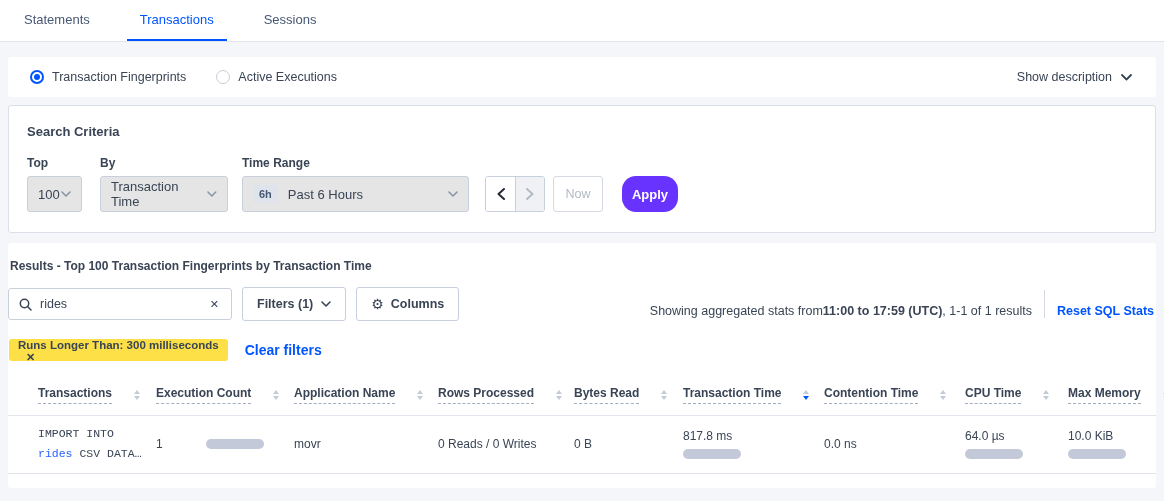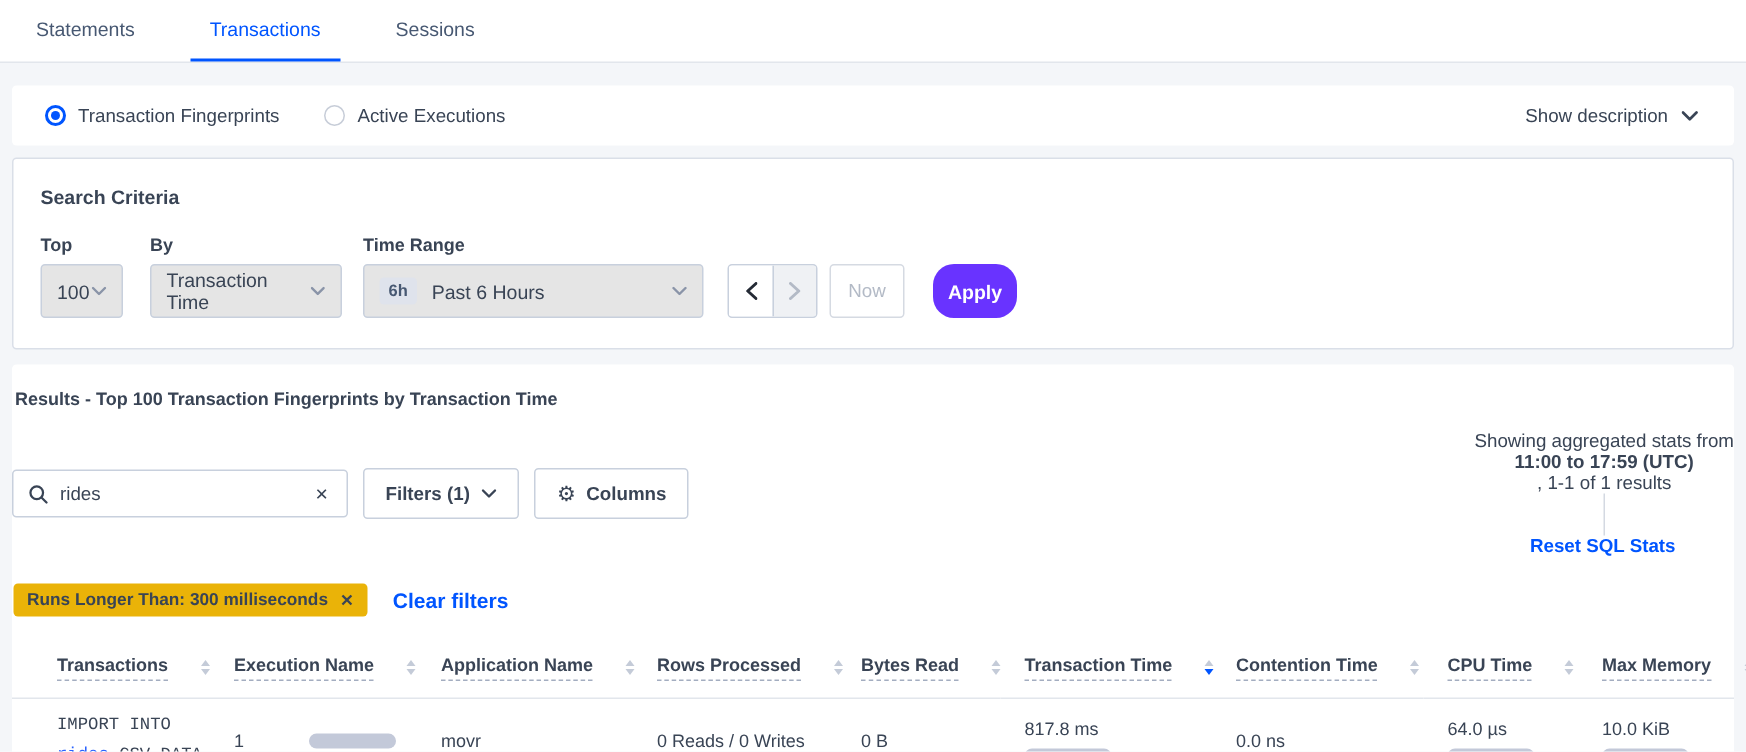--- a/index.html
+++ b/index.html
@@ -38,27 +38,27 @@
   
   .results-card { background:#fff; margin:10px 8px 0; border-radius:3px; padding:16px 0 14px; }
   .results-title { font-size:12px; font-weight:700; margin:0 0 14px 2px; }
   .toolbar { display:flex; align-items:center; }
   .searchbox { width:224px; height:32px; border:1px solid #c8d0dd; border-radius:3px; display:flex; align-items:center; padding:0 10px; }
   .searchbox input { border:none; outline:none; flex:1; font-size:12.5px; color:#394455; font-family:"Liberation Sans", sans-serif; margin-left:8px; min-width:0; }
   .clear-x { font-size:11px; color:#394455; cursor:pointer; padding:0 2px; }
   .tb-btn { margin-left:10px; height:34px; border:1px solid #c8d0dd; border-radius:3px; background:#fff; display:flex; align-items:center; padding:0 14px; font-size:12.5px; font-weight:700; color:#394455; cursor:pointer; }
   .tb-btn .chev { margin-left:8px; }
   .gear { font-size:14px; margin-right:7px; font-weight:400; }
-  .stats-area { margin-left:auto; display:flex; align-items:center; font-size:12.5px;flex-direction:column; }
+  .stats-area { margin-left:auto; display:flex; align-items:flex-end; font-size:12.5px; }
   .stats-area b { font-weight:700; }
   .vdivider { width:1px; height:28px; background:#d4d9e2; margin:0 12px; }
   .reset-link { color:#0055ff; font-weight:700; font-size:12.5px; cursor:pointer; margin-right:2px; }
 
   .pill-row { margin-top:18px; display:flex; align-items:center; padding-left:1px; }
-  .pill { background:#eab308; border-radius:3px; height:22px; display:flex; align-items:center; padding:0 9px; font-size:11.5px; font-weight:600; }
+  .pill { background:#fde047; border-radius:3px; height:22px; display:flex; align-items:flex-start; padding:0 9px; font-size:11.5px; font-weight:600;flex-direction:column; }
   .pill .x { margin-left:8px; font-size:11px; cursor:pointer; }
   .clear-filters { margin-left:17px; color:#0055ff; font-weight:700; font-size:14px; cursor:pointer; }
 
   
   table { width:100%; border-collapse:collapse; table-layout:fixed; margin-top:14px; }
   th { height:40px; text-align:left; font-size:12px; font-weight:700; color:#394455; border-bottom:1px solid #e2e6ec; padding:0 6px 0 16px; }
   th:first-child, td:first-child { padding-left:30px; }
   .th-inner { display:flex; align-items:center; cursor:pointer; }
   .th-label { border-bottom:1px dashed #a3adc0; padding-bottom:3px; white-space:nowrap; }
   .sort { margin-left:22px; display:flex; flex-direction:column; align-items:center; }
@@ -208,21 +208,21 @@
             <div class="th-inner">
               <span class="th-label">Transactions</span>
               <span class="sort">
                 <span class="up"></span>
                 <span class="dn"></span>
               </span>
             </div>
           </th>
         <th>
             <div class="th-inner">
-              <span class="th-label">Execution Name</span>
+              <span class="th-label">Execution Count</span>
               <span class="sort">
                 <span class="up"></span>
                 <span class="dn"></span>
               </span>
             </div>
           </th>
         <th>
             <div class="th-inner">
               <span class="th-label">Application Name</span>
               <span class="sort">

